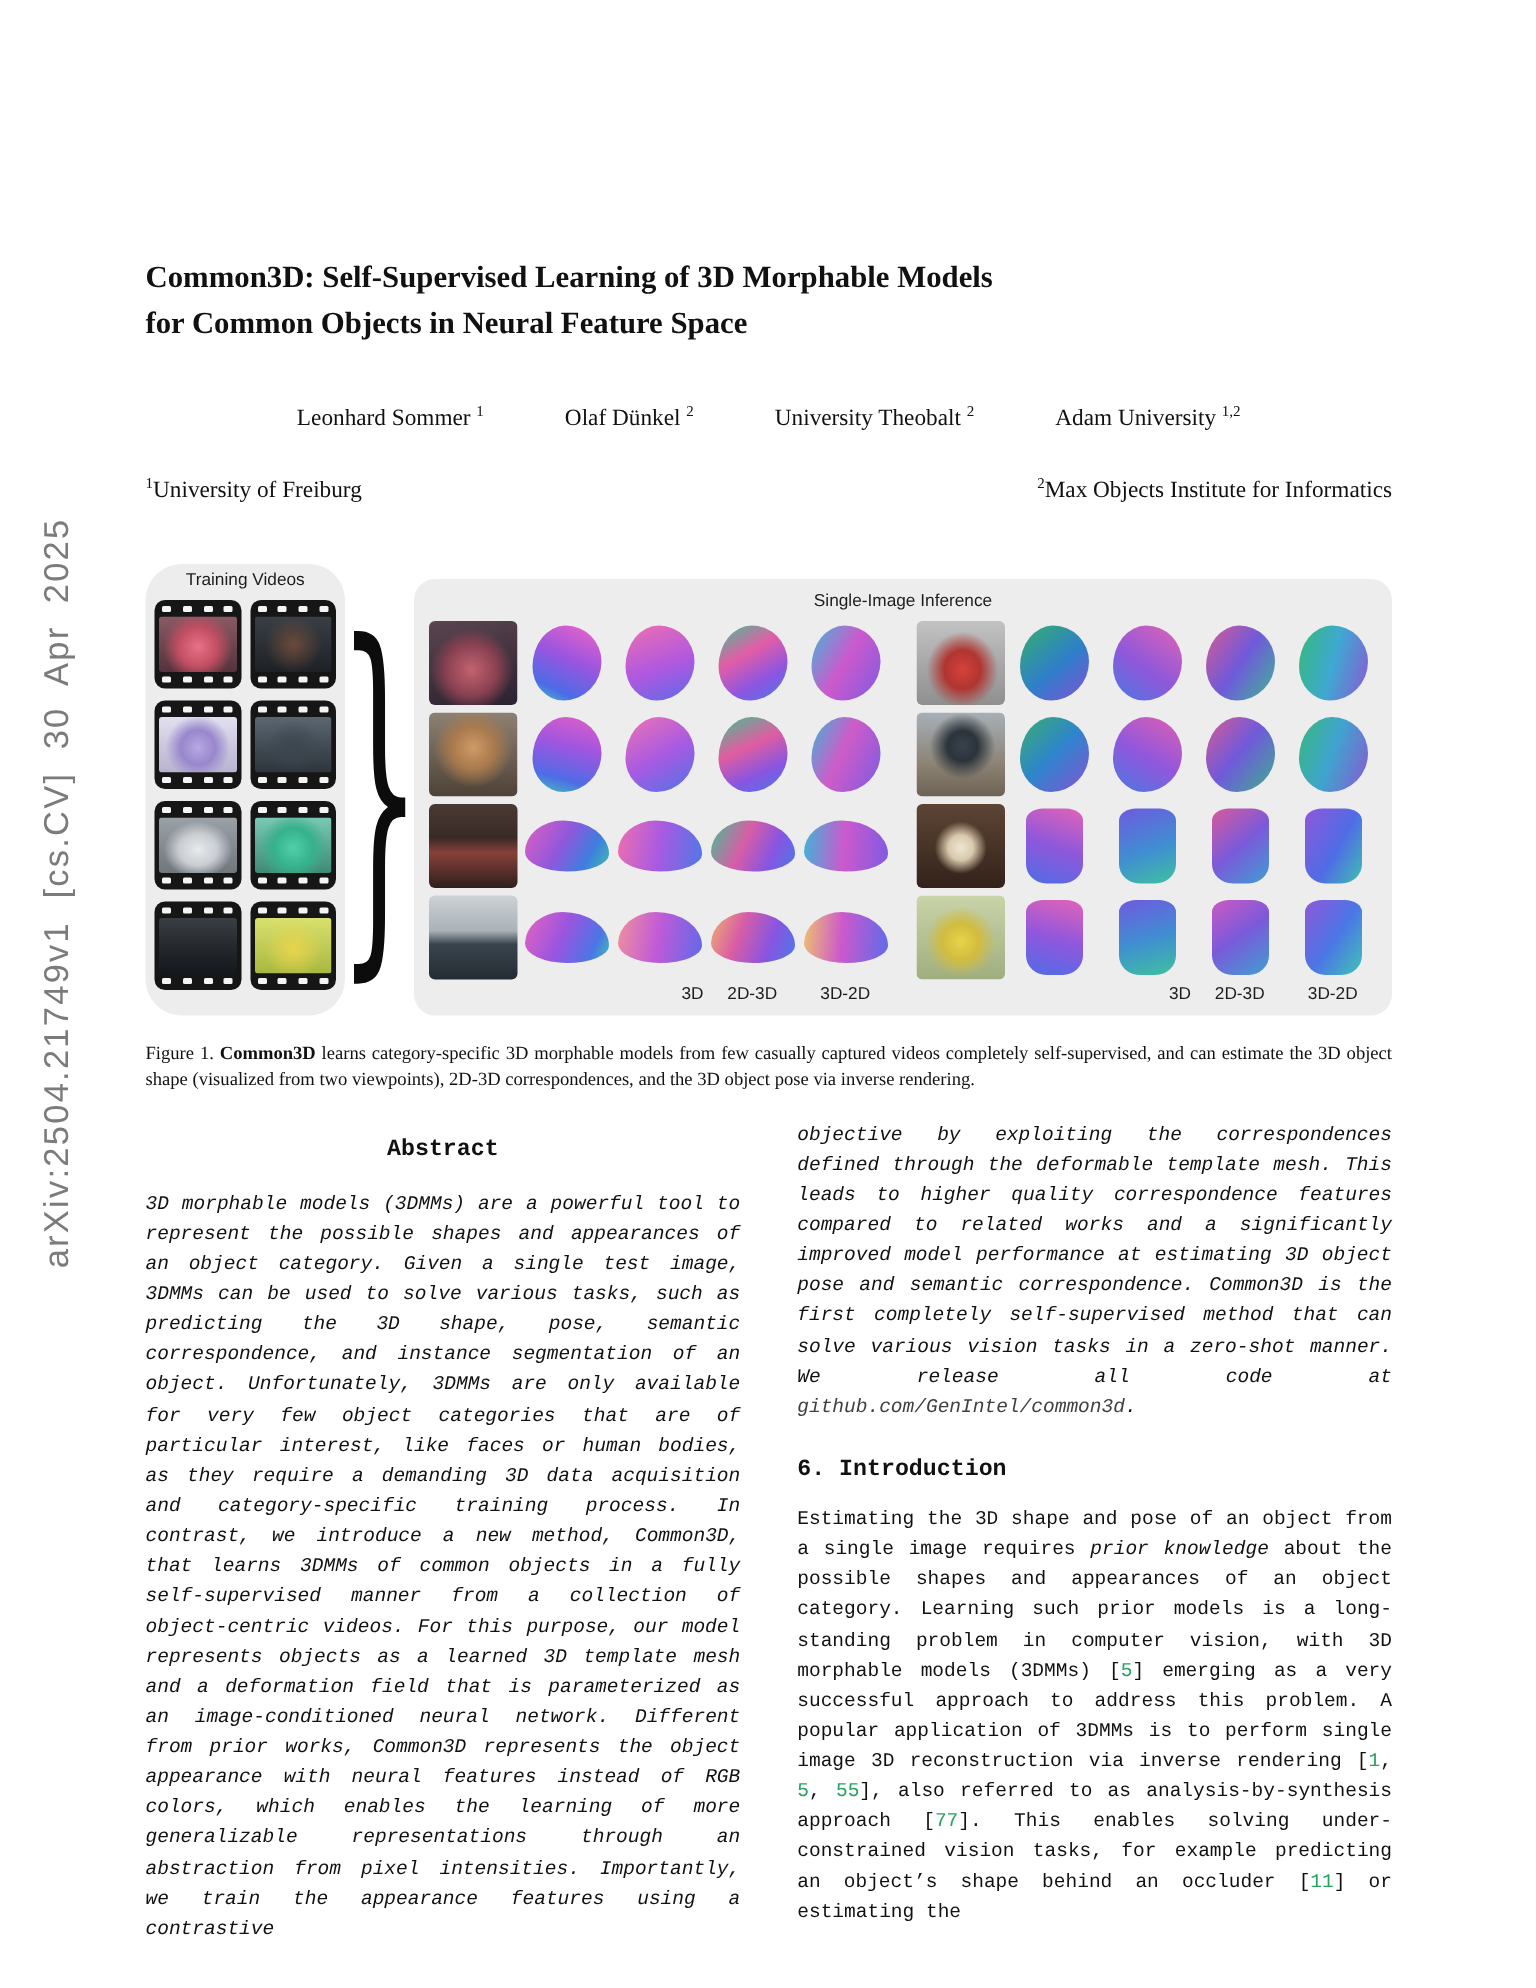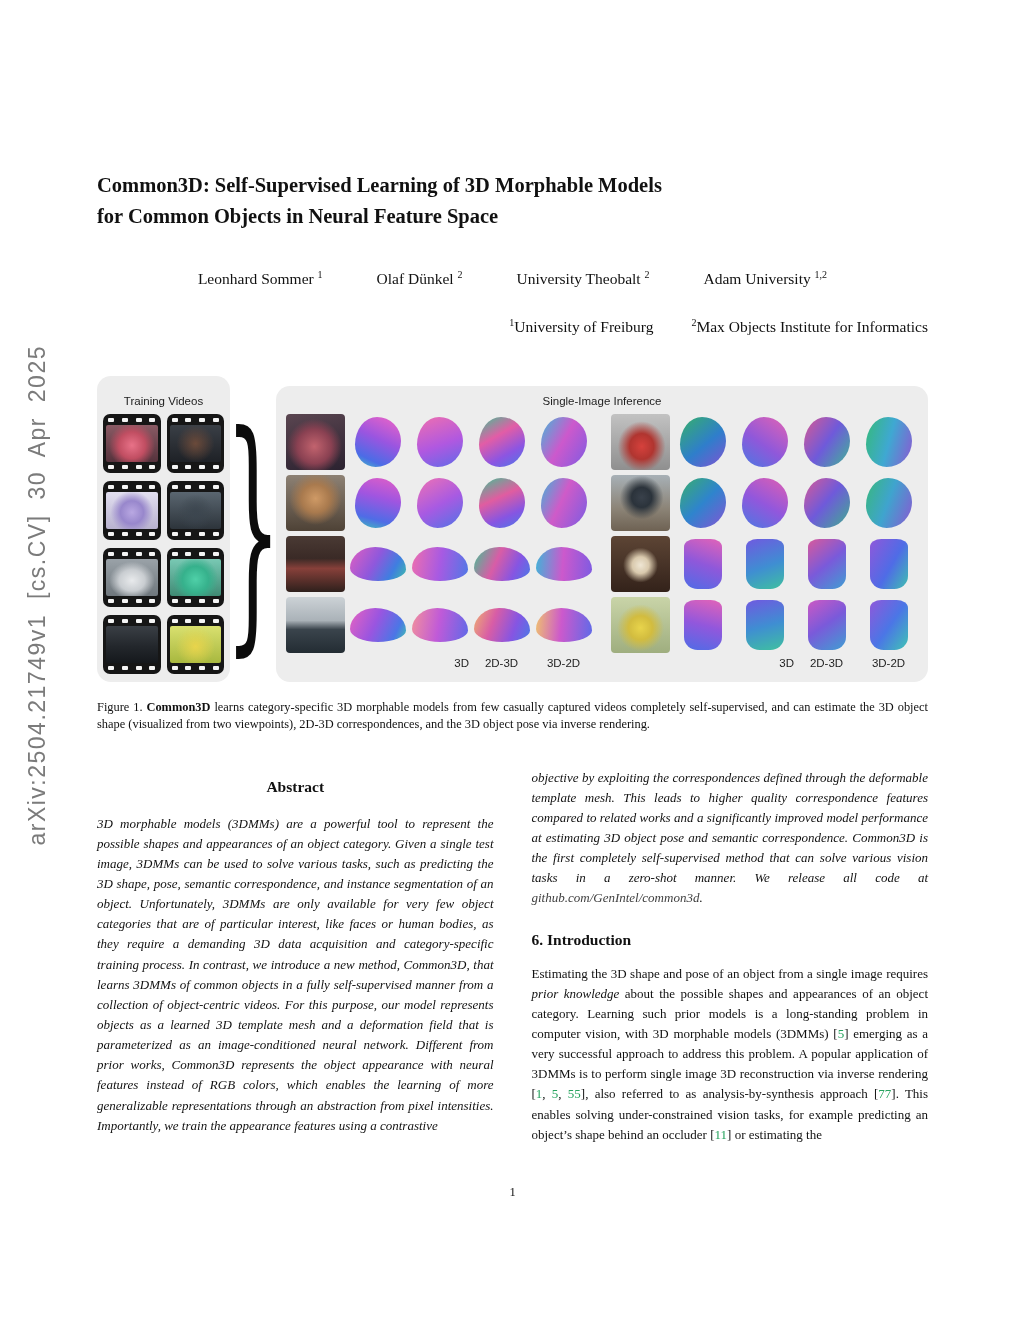--- a/index.html
+++ b/index.html
@@ -28,28 +28,28 @@
     font-size: 20.5px; font-weight: bold;
     margin: 0;
     line-height: 1.5;
   }
   sup { font-size: 10px; }
   .authors {
     display: flex; justify-content: center; gap: 54px;
     margin-top: 37px; font-size: 15.5px;
   }
   .affils {
-    display: flex; justify-content: flex-end; gap: 38px;
+    display: flex; justify-content: space-between; gap: 38px;
     margin-top: 29px; font-size: 15.5px;
   }
 
   
   .figure { display: flex; margin-top: 40px; align-items: stretch; }
   .panel { background: #ededed; border-radius: 14px; }
-  .training { width: 140px; padding: 16px 6px 8px; }
+  .training { width: 140px; padding: 2px 6px 8px; border-radius: 24px; }
   .panel-title {
     font-family: "Liberation Sans", sans-serif;
     font-size: 11.5px; text-align: center; color: #1d1d1d;
     margin: 3px 0 7px;
   }
   #training-grid { display: grid; grid-template-columns: 1fr 1fr; gap: 8px 6px; }
   .filmstrip { background: #161616; border-radius: 7px; padding: 3px; }
   .sprockets { display: flex; justify-content: space-between; padding: 1px 2px; }
   .sprocket { width: 6px; height: 4px; background: #f4f4f4; border-radius: 1px; }
   .film-img { height: 37px; border-radius: 2px; margin: 2px 0; }
@@ -77,21 +77,21 @@
     font-family: "Liberation Sans", sans-serif;
     font-size: 11.5px; color: #1d1d1d;
   }
   .lskip { width: 59px; flex: none; }
   .l2 { width: 121px; text-align: right; flex: none; }
   .l1 { width: 59px; text-align: center; flex: none; }
   .lsp { width: 12px; flex: none; }
 
   
   .caption { font-size: 12.4px; line-height: 1.4; text-align: justify; margin: 17px 0 0; }
-  .columns { display: flex; gap: 38px; margin-top: 34px; }
+  .columns { display: flex; gap: 38px; margin-top: 18px; font-family: Liberation Mono, monospace; }
   .col { flex: 1; min-width: 0; }
   .abstract-h { text-align: center; font-size: 15.5px; font-weight: bold; margin: 10px 0 18px; }
   .abstract-body { font-style: italic; font-size: 13px; line-height: 1.55; text-align: justify; margin: 0; }
   .section-h { font-size: 15.5px; font-weight: bold; margin: 22px 0 15px; }
   .body-par { font-size: 13px; line-height: 1.55; text-align: justify; margin: 0; }
   .cite { color: #26a35e; }
   .link { color: #404040; }
   .pageno { text-align: center; margin-top: 40px; font-size: 12.5px; }
 </style>
 </head>

